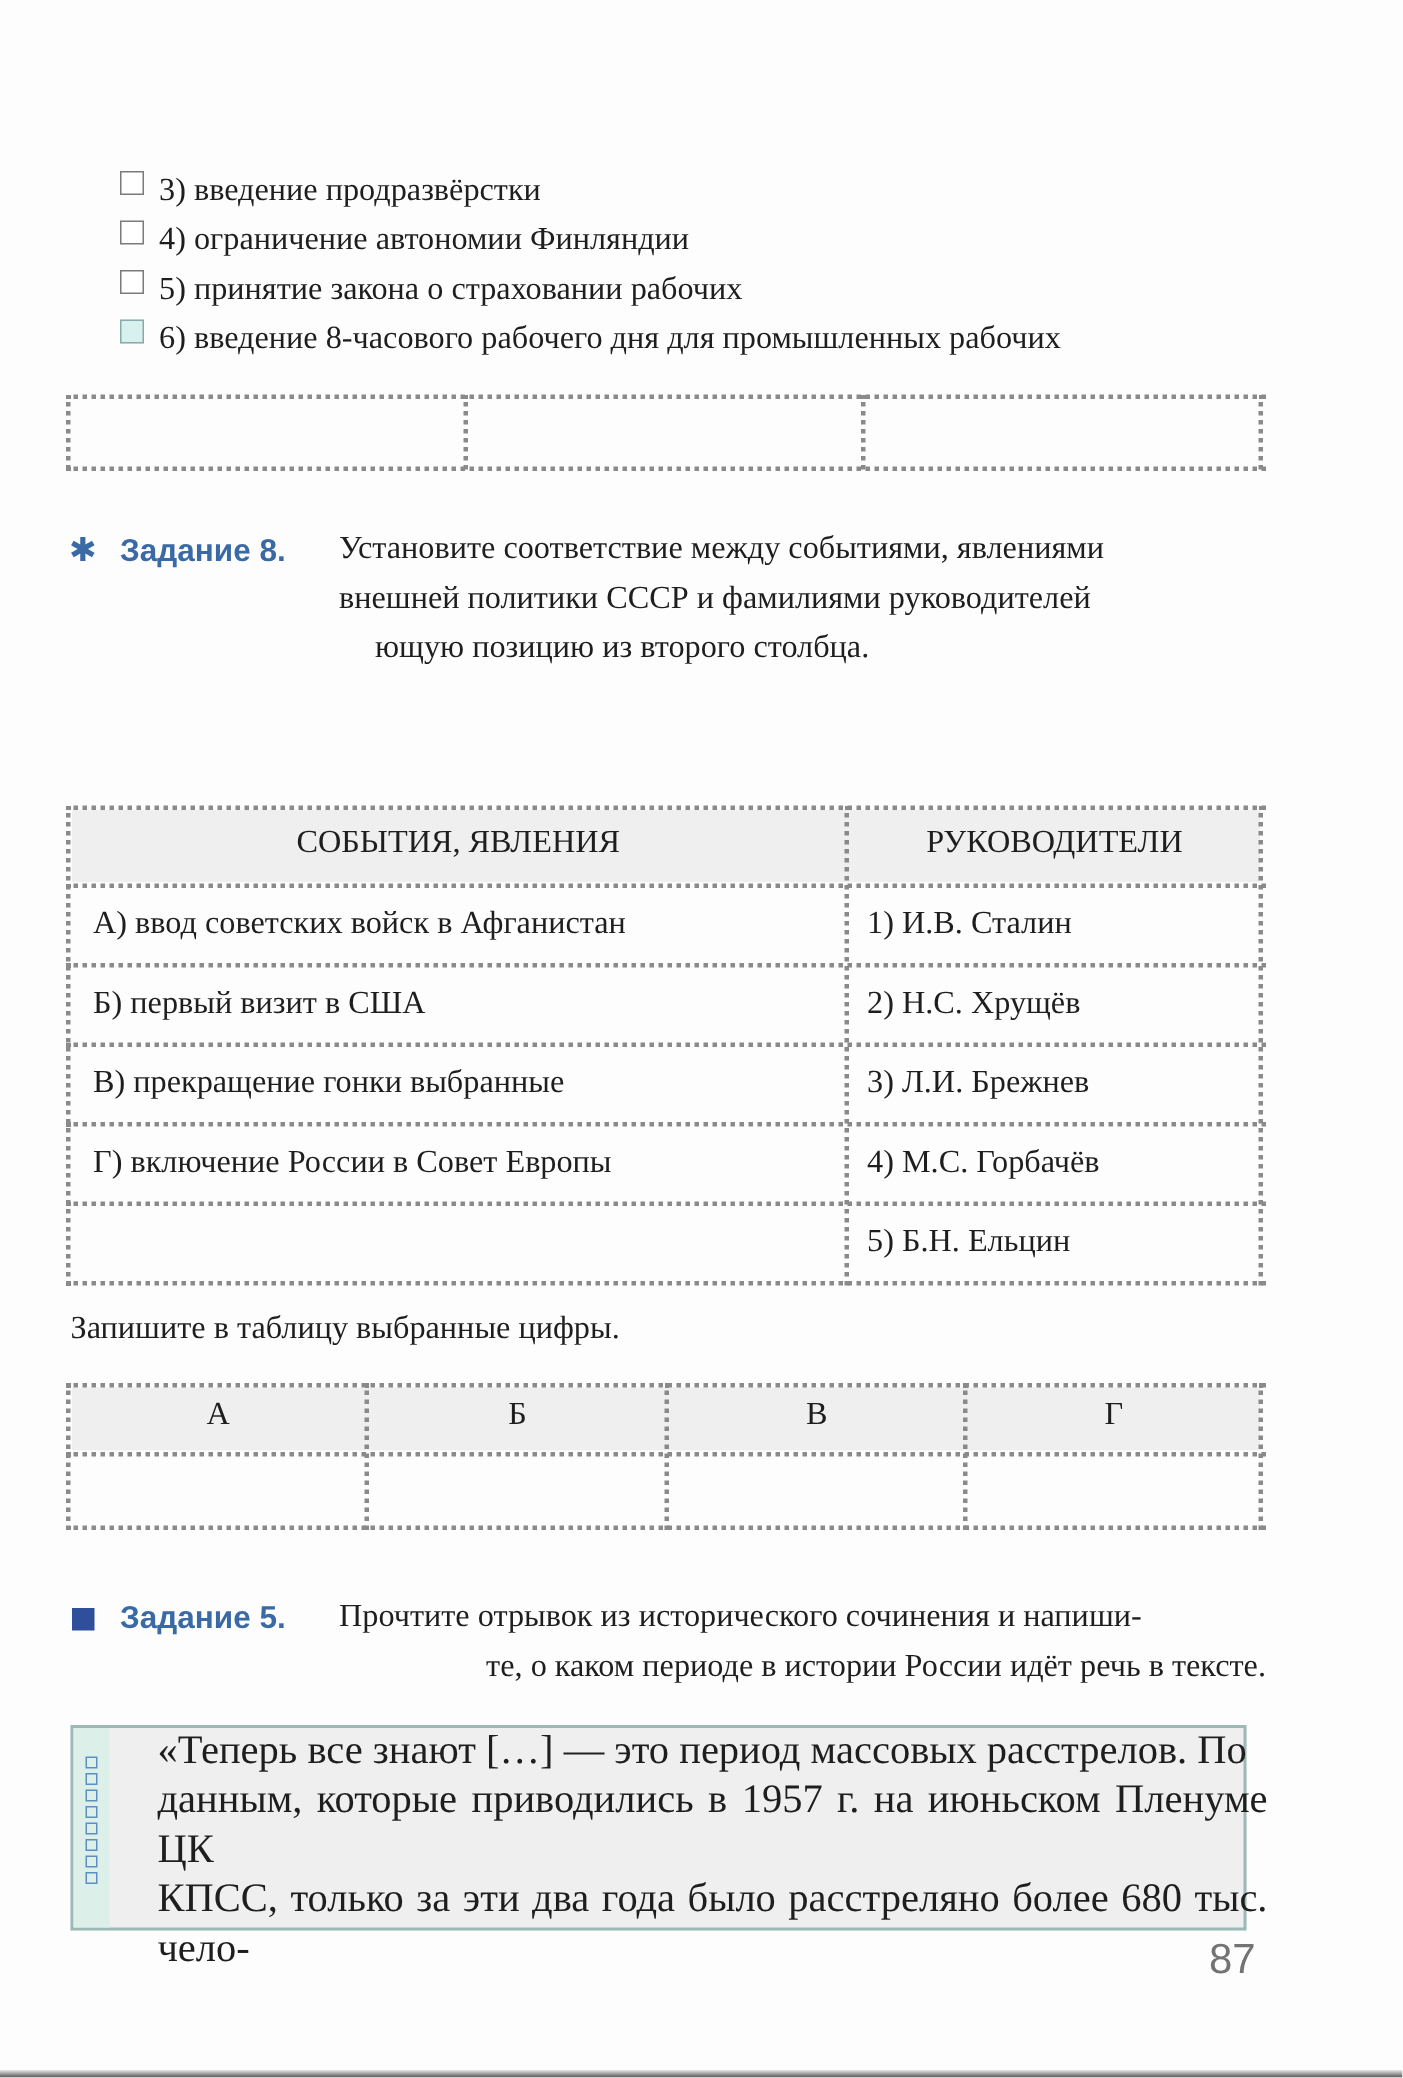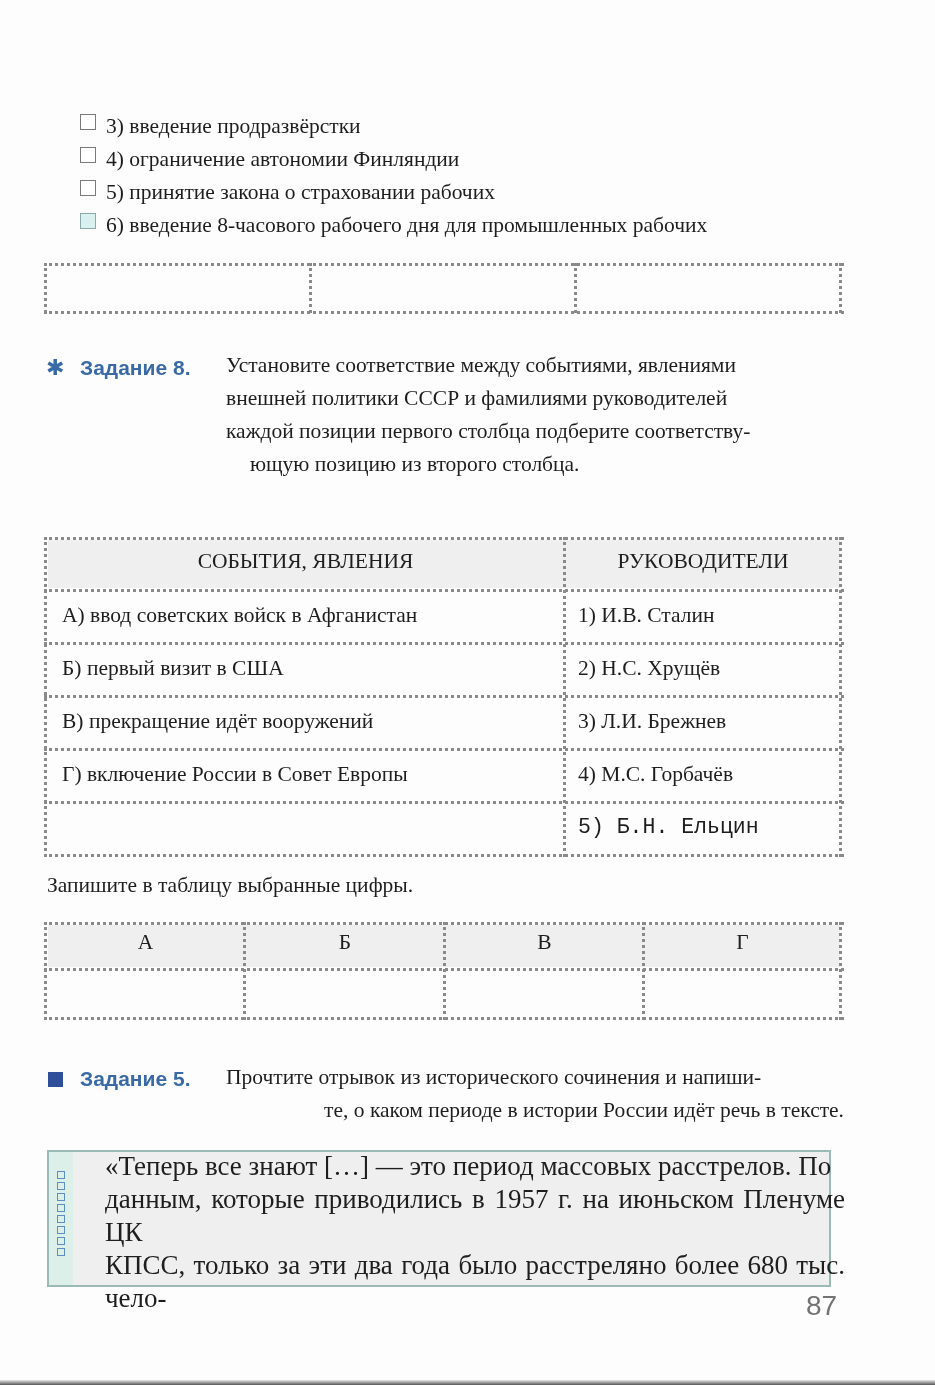--- a/index.html
+++ b/index.html
@@ -57,21 +57,20 @@
   <div class="abs" style="left:48px; top:267px; width:258px; height:42px;"></div>
   <div class="abs" style="left:313px; top:267px; width:258px; height:42px;"></div>
   <div class="abs" style="left:578px; top:267px; width:258px; height:42px;"></div>
 </div>
 
 <span class="abs" style="left:46px; top:355px; color:#3a6aa6; font-size:22px; font-family:'DejaVu Sans',sans-serif;">✱</span>
 <span class="task-label" style="left:80px; top:356px;">Задание 8.</span>
 <div class="task-text" style="left:226px; top:349px; width:618px;">
   <div>Установите соответствие между событиями, явлениями</div>
   <div>внешней политики СССР и фамилиями руководителей</div>
-  <div>каждой позиции первого столбца подберите соответству-</div>
   <div style="text-align:left;margin-left:24px;">ющую позицию из второго столбца.</div>
 </div>
 
 <div>
   <div class="hdr-bg" style="left:48px; top:540px; width:792px; height:48px;"></div>
   <div class="dot-h" style="left:44px; top:537px; width:800px;"></div>
   <div class="dot-h" style="left:44px; top:589px; width:800px;"></div>
   <div class="dot-h" style="left:44px; top:642px; width:800px;"></div>
   <div class="dot-h" style="left:44px; top:695px; width:800px;"></div>
   <div class="dot-h" style="left:44px; top:748px; width:800px;"></div>
@@ -81,26 +80,26 @@
   <div class="dot-v" style="left:563px; top:537px; height:320px;"></div>
   <div class="dot-v" style="left:839px; top:537px; height:320px;"></div>
 
   <div class="cell-text" style="left:48px; width:515px; text-align:center; top:549px;">СОБЫТИЯ, ЯВЛЕНИЯ</div>
   <div class="cell-text" style="left:567px; width:272px; text-align:center; top:549px;">РУКОВОДИТЕЛИ</div>
 
   <div class="cell-text" style="left:62px; top:603px;">А) ввод советских войск в Афганистан</div>
   <div class="cell-text" style="left:578px; top:603px;">1) И.В. Сталин</div>
   <div class="cell-text" style="left:62px; top:656px;">Б) первый визит в США</div>
   <div class="cell-text" style="left:578px; top:656px;">2) Н.С. Хрущёв</div>
-  <div class="cell-text" style="left:62px; top:709px;">В) прекращение идёт вооружений</div>
+  <div class="cell-text" style="left:62px; top:709px;">В) прекращение гонки выбранные</div>
   <div class="cell-text" style="left:578px; top:709px;">3) Л.И. Брежнев</div>
   <div class="cell-text" style="left:62px; top:762px;">Г) включение России в Совет Европы</div>
   <div class="cell-text" style="left:578px; top:762px;">4) М.С. Горбачёв</div>
   <div class="cell-text" style="left:62px; top:815px;"></div>
-  <div class="cell-text" style="left:578px; top:815px;font-family:Liberation Mono, monospace;">5) Б.Н. Ельцин</div>
+  <div class="cell-text" style="left:578px; top:815px;">5) Б.Н. Ельцин</div>
 </div>
 
 <div class="cell-text" style="left:47px; top:873px;">Запишите в таблицу выбранные цифры.</div>
 
 <div>
   <div class="hdr-bg" style="left:48px; top:925px; width:792px; height:42px;"></div>
   <div class="dot-h" style="left:44px; top:922px; width:800px;"></div>
   <div class="dot-h" style="left:44px; top:968px; width:800px;"></div>
   <div class="dot-h" style="left:44px; top:1017px; width:800px;"></div>
   <div class="dot-v" style="left:44px; top:922px; height:98px;"></div>

